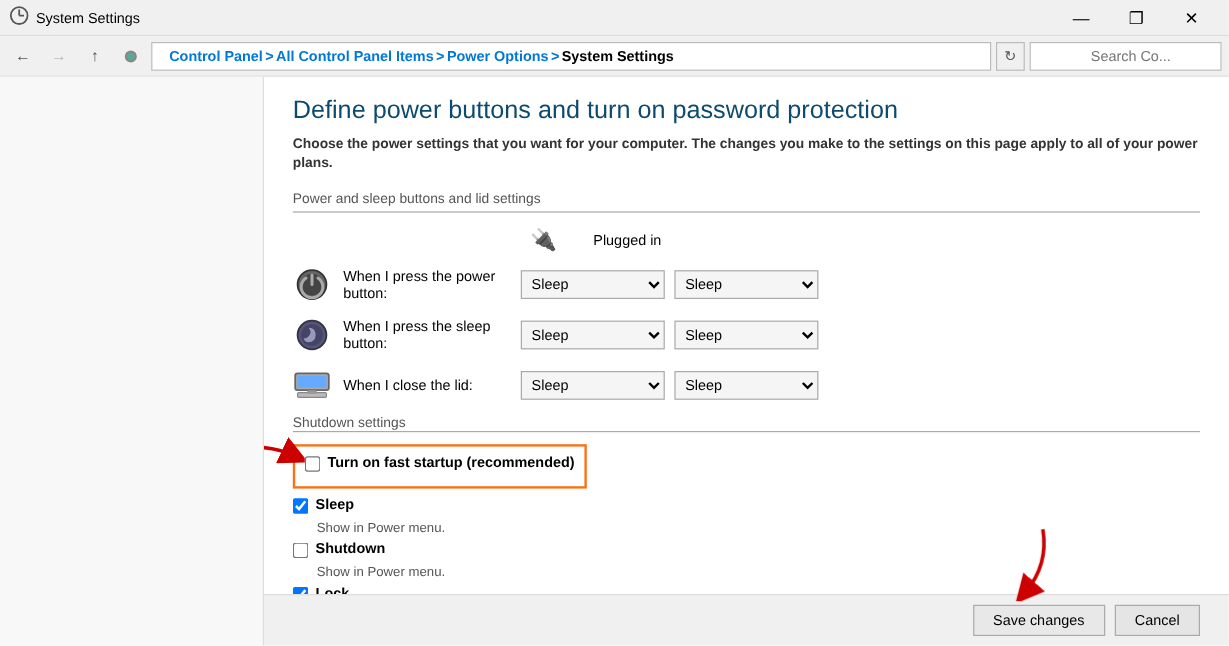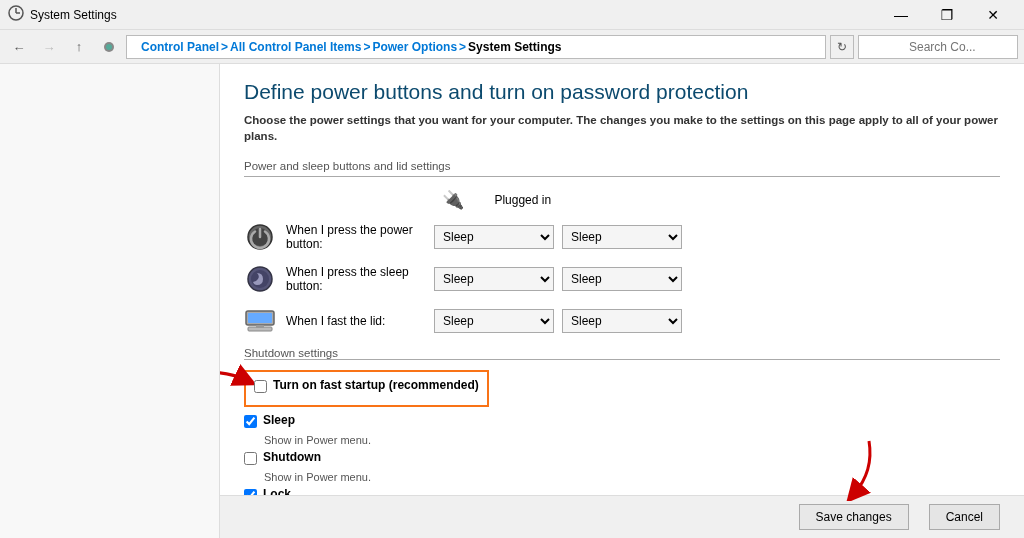--- a/index.html
+++ b/index.html
@@ -207,21 +207,21 @@
       padding: 6px 8px;
       margin-bottom: 6px;
       display: inline-block;
     }
 
     
     .action-bar {
       display: flex;
       justify-content: flex-end;
       align-items: center;
-      gap: 20px;
+      gap: 8px;
       padding: 8px 24px;
       border-top: 1px solid #ddd;
       background: #f0f0f0;
     }
     .action-btn {
       height: 26px;
       padding: 0 16px;
       border: 1px solid #aaa;
       background: #e5e5e5;
       font-size: 12px;
@@ -343,21 +343,21 @@
 
         <div class="setting-row">
           <div class="setting-icon">
             <svg width="32" height="24" viewBox="0 0 32 24">
               <rect x="2" y="2" width="28" height="14" rx="2" fill="#aaa" stroke="#666" stroke-width="1.5"></rect>
               <rect x="4" y="4" width="24" height="10" rx="1" fill="#6af"></rect>
               <rect x="4" y="18" width="24" height="4" rx="1" fill="#bbb" stroke="#888" stroke-width="1"></rect>
               <rect x="12" y="16" width="8" height="3" rx="1" fill="#999"></rect>
             </svg>
           </div>
-          <div class="setting-label">When I fast the lid:</div>
+          <div class="setting-label">When I close the lid:</div>
           <div class="setting-dropdowns">
             <select class="setting-select">
               <option>Sleep</option><option>Do nothing</option><option>Hibernate</option><option>Shut down</option>
             </select>
             <select class="setting-select">
               <option>Sleep</option><option>Do nothing</option><option>Hibernate</option><option>Shut down</option>
             </select>
           </div>
         </div>
 

